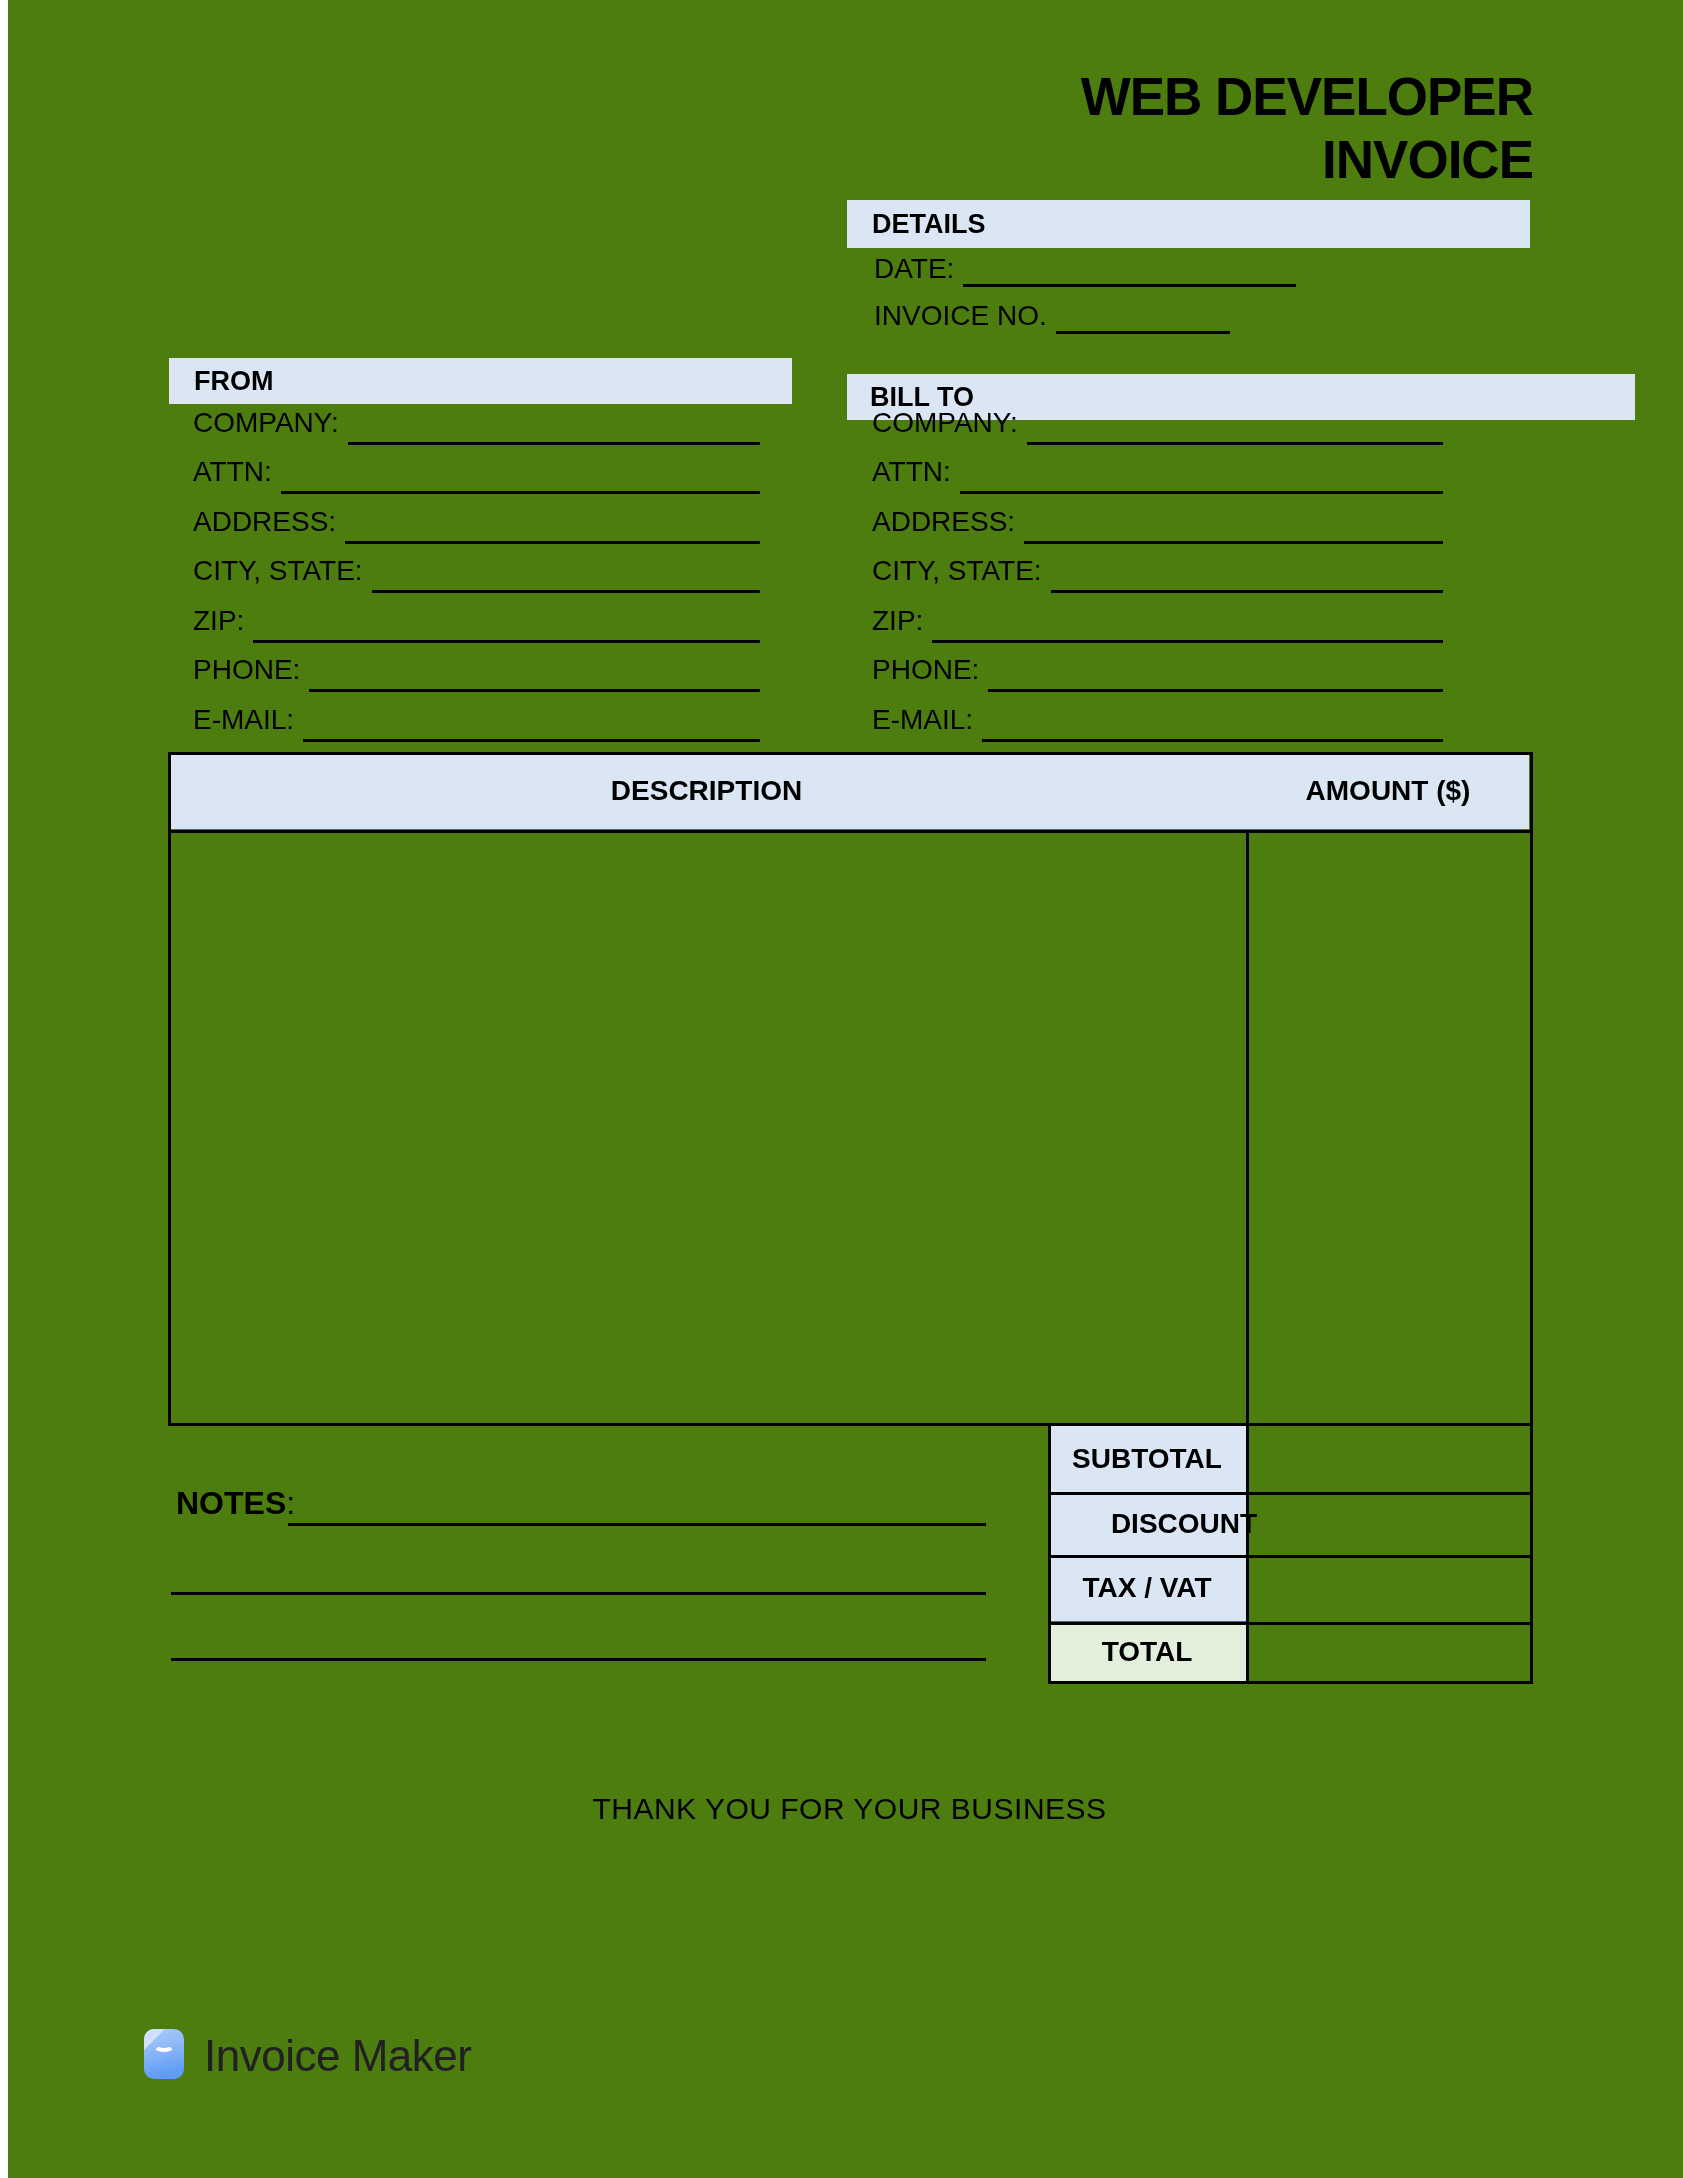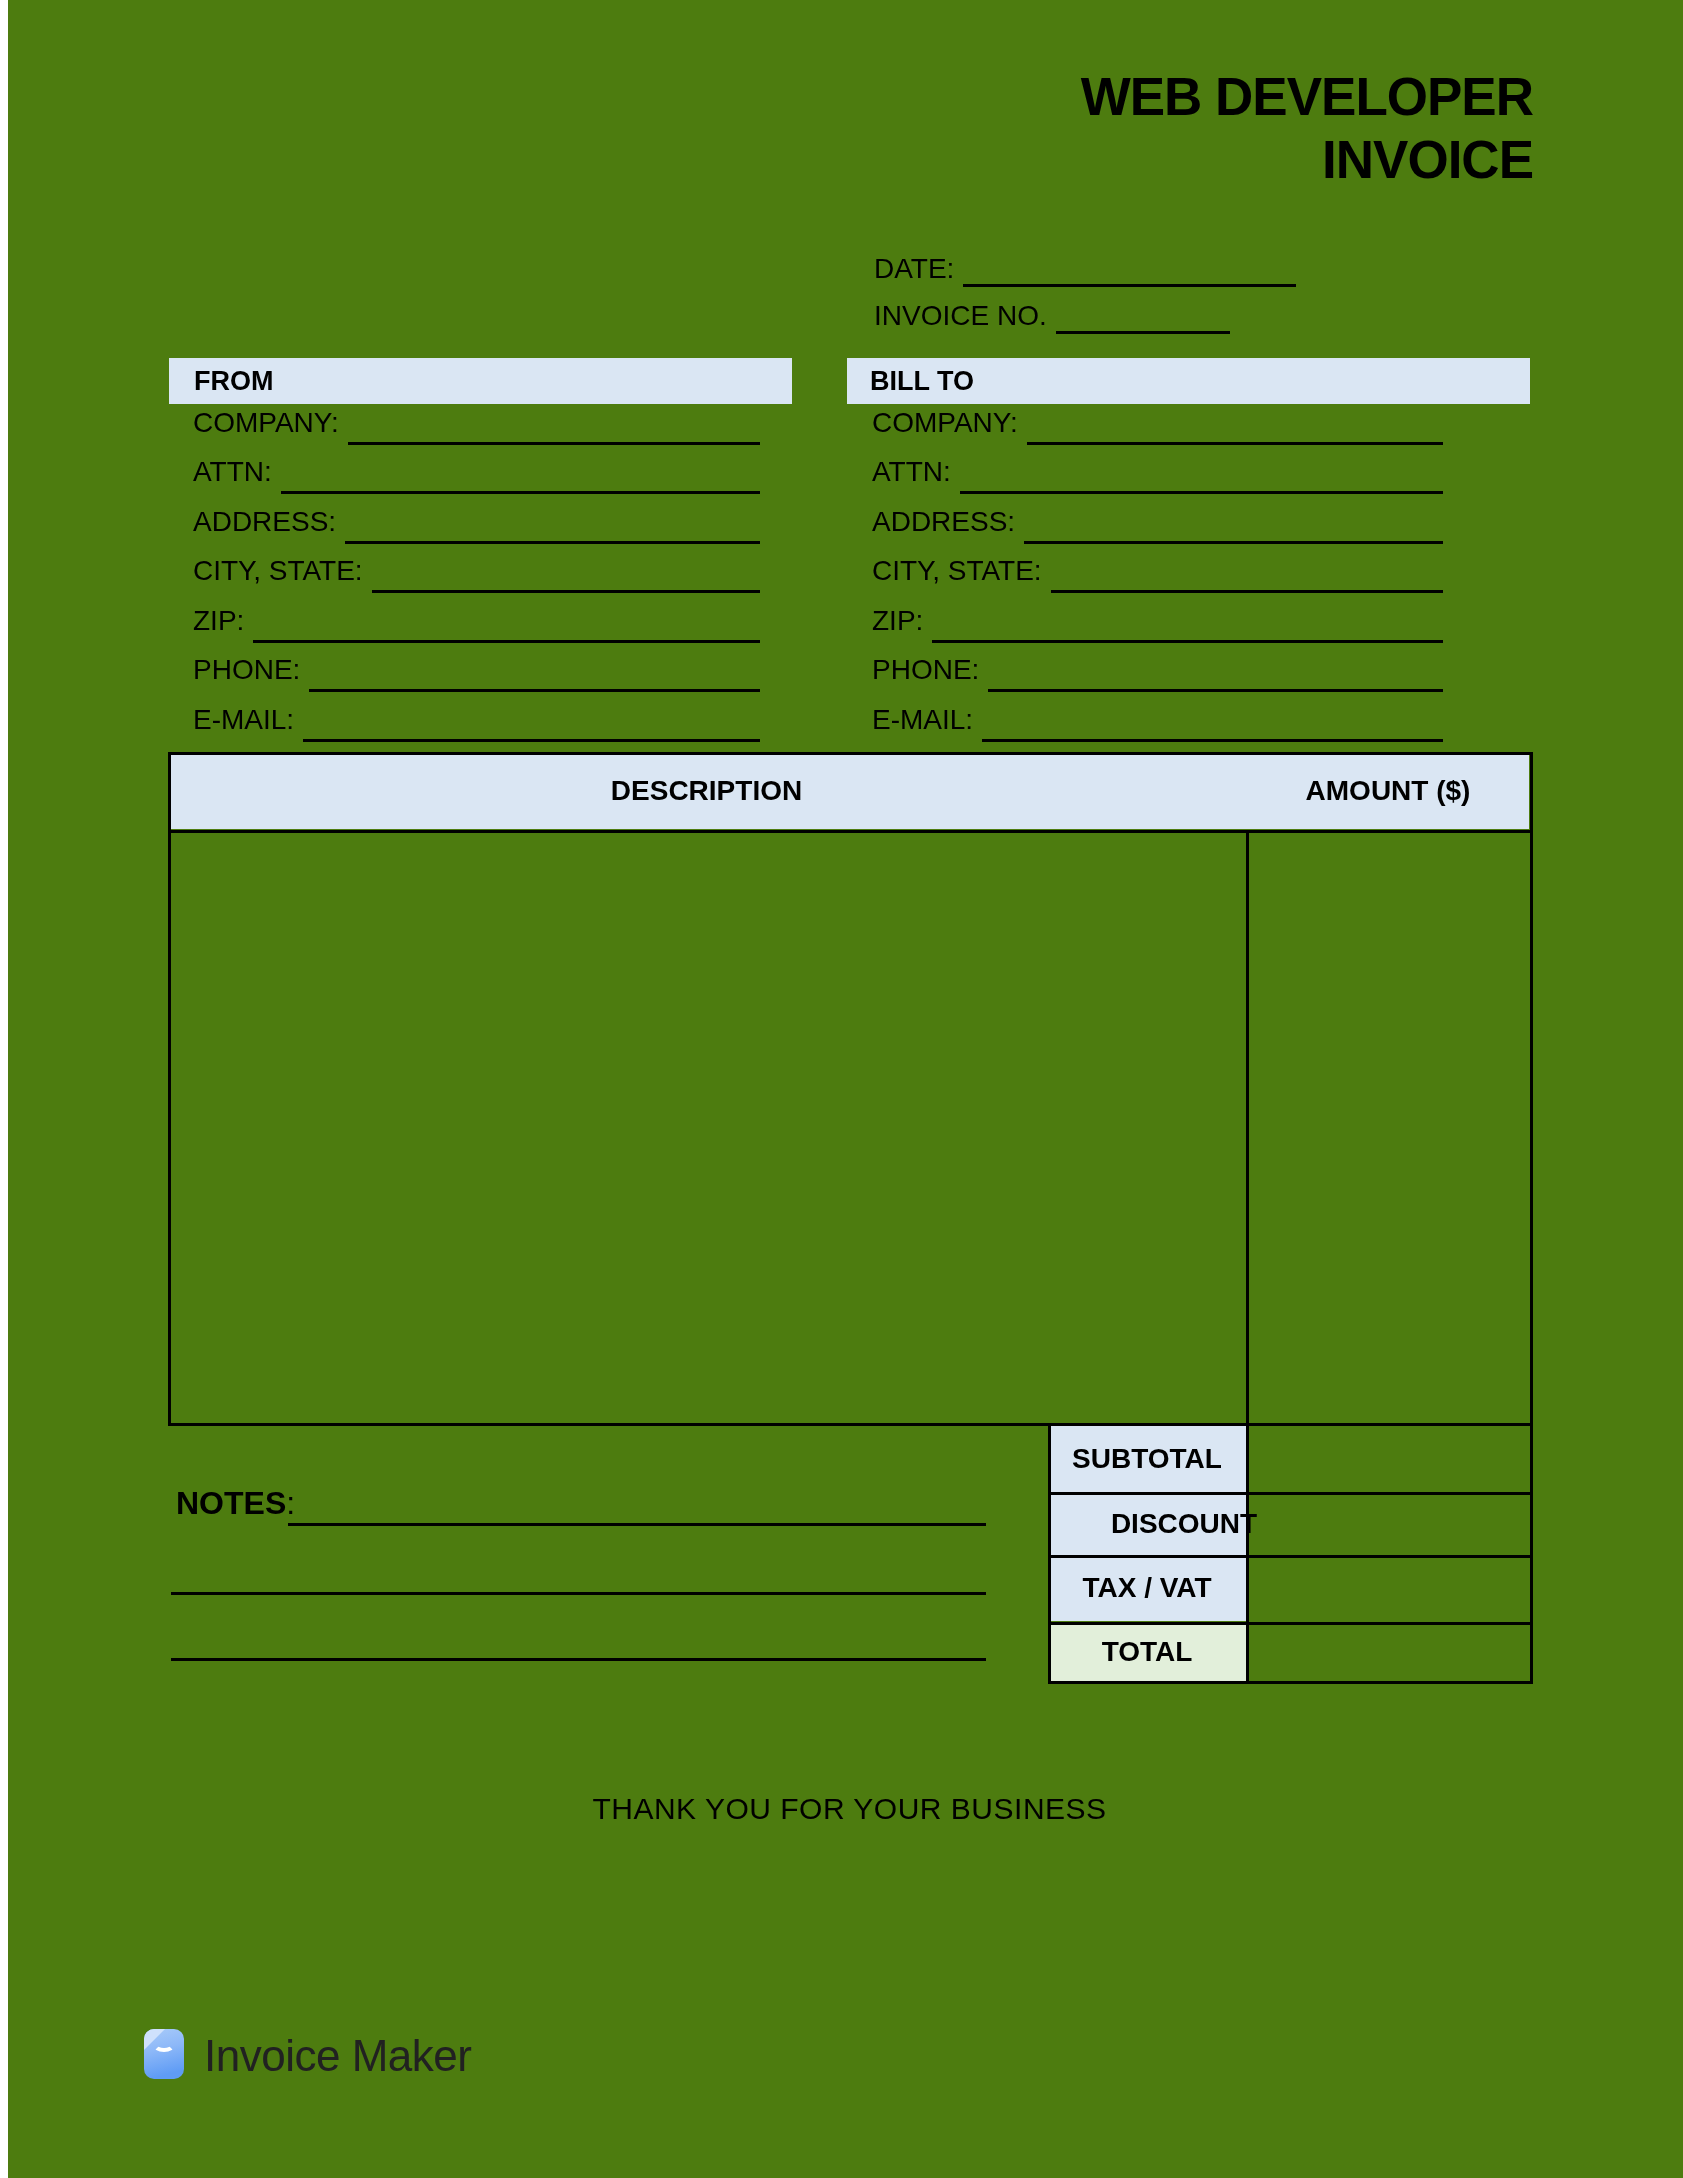--- a/index.html
+++ b/index.html
@@ -99,20 +99,23 @@
 </head>
 <body>
 
 <div class="page">
 
   <div class="title">
     <div>WEB DEVELOPER</div>
     <div>INVOICE</div>
   </div>
 
+  <div class="bar" style="left:839px; top:200px; width:683px;">
+    <span>DETAILS</span>
+  </div>
 
   <div class="frow" style="left:866px; top:293px; width:554px; height:42px;">
     <span class="lbl">INVOICE NO.</span>
     <span class="line fixed" style="width:174px;"></span>
   </div>
 
   <div class="frow" style="left:866px; top:246px; width:554px; height:42px;">
     <span class="lbl">DATE:</span>
     <span class="line fixed" style="width:333px;"></span>
   </div>
@@ -143,21 +146,21 @@
   </div>
   <div class="frow" style="left:185px; top:647px; width:567px;">
     <span class="lbl">PHONE:</span>
       <span class="line"></span>
   </div>
   <div class="frow" style="left:185px; top:697px; width:567px;">
     <span class="lbl">E-MAIL:</span>
       <span class="line"></span>
   </div>
 
-  <div class="bar" style="left:839px; top:358px; width:683px; height:46px;padding-left:23px;">
+  <div class="bar" style="left:839px; top:374px; width:788px; height:46px;padding-left:23px;">
     <span>BILL TO</span>
   </div>
 
   <div class="frow" style="left:864px; top:400px; width:571px;">
     <span class="lbl">COMPANY:</span>
       <span class="line"></span>
   </div>
   <div class="frow" style="left:864px; top:449px; width:571px;">
     <span class="lbl">ATTN:</span>
       <span class="line"></span>

